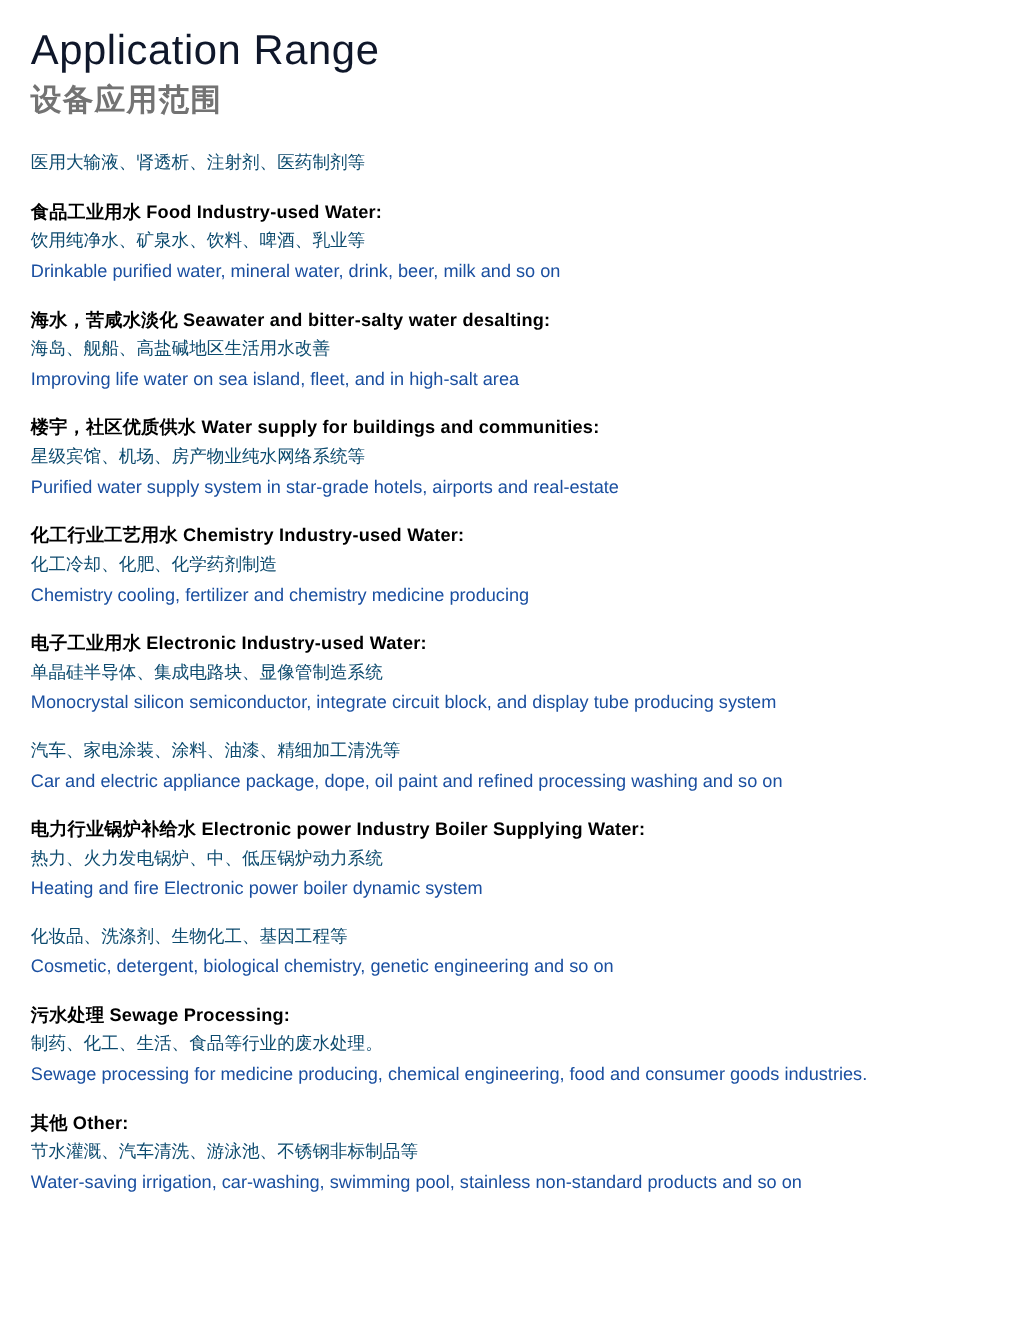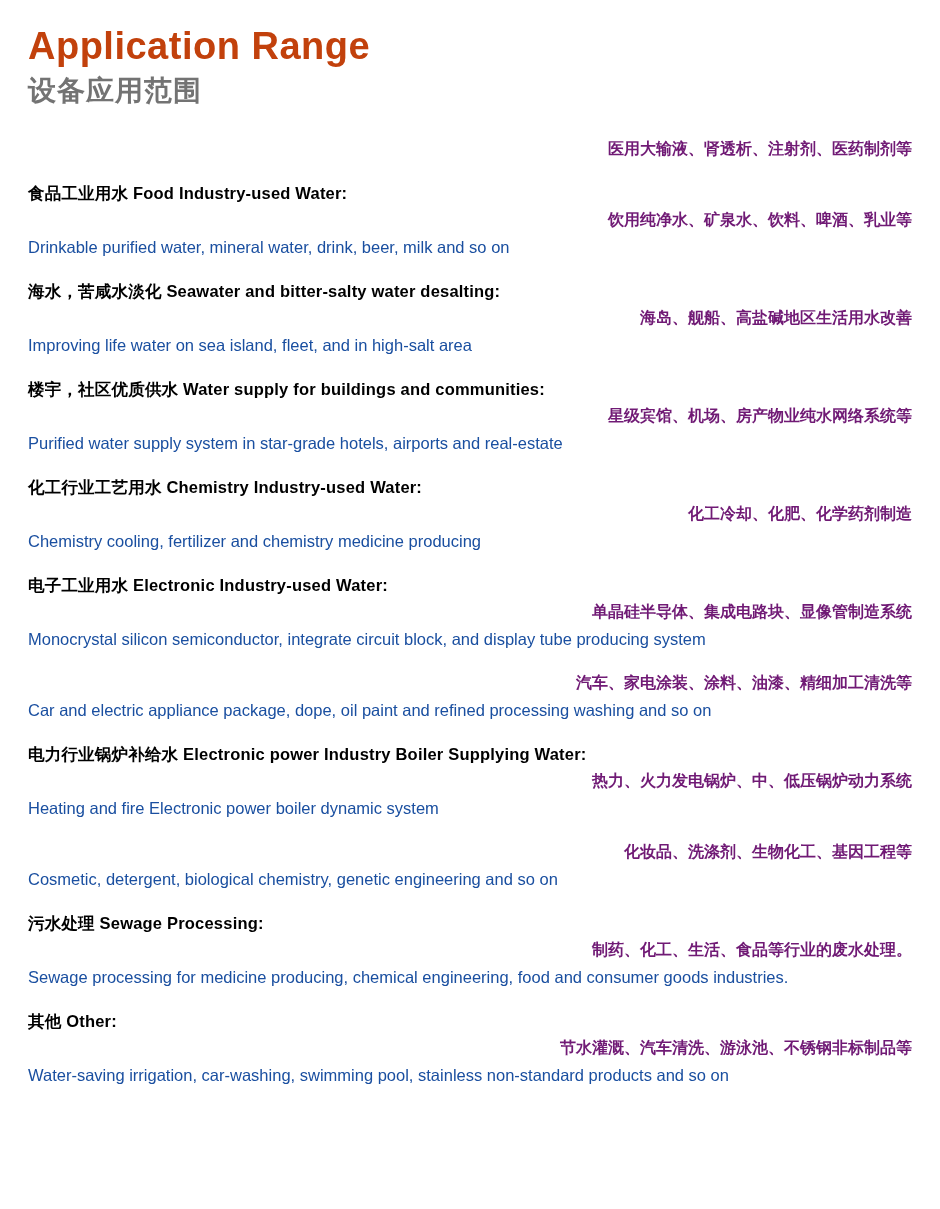--- a/index.html
+++ b/index.html
@@ -13,23 +13,23 @@
     font-family: "Liberation Sans", sans-serif;
     color: #000000;
     overflow: hidden;
   }
   .page {
     padding: 22px 28px 0 28px;
     box-sizing: border-box;
     width: 940px;
   }
   .title-en {
-    color: #c2410c;
+    color: #0f172a;
     font-size: 38px;
-    font-weight: 700;
+    font-weight: 400;
     line-height: 48px;
     letter-spacing: 0.5px;
     margin: 0 0 2px 0;
   }
   .title-cn {
     color: #737373;
     font-size: 28px;
     font-weight: 700;
     line-height: 38px;
     margin: 0 0 28px 0;
@@ -41,25 +41,24 @@
   .sec-head {
     font-size: 16.5px;
     font-weight: 700;
     color: #000000;
     line-height: 22px;
     margin-bottom: 5px;
     letter-spacing: 0.2px;
   }
   .sec-cn {
     font-size: 16px;
-    font-weight: 700;
-    color: #701a75;
+    font-weight: 400;
+    color: #0c4a6e;
     line-height: 22px;
     margin-bottom: 5px;
-    text-align: right;
   }
   .sec-en {
     font-size: 16.5px;
     font-weight: 400;
     color: #1a4fa0;
     line-height: 22px;
   }
 </style>
 </head>
 <body>

